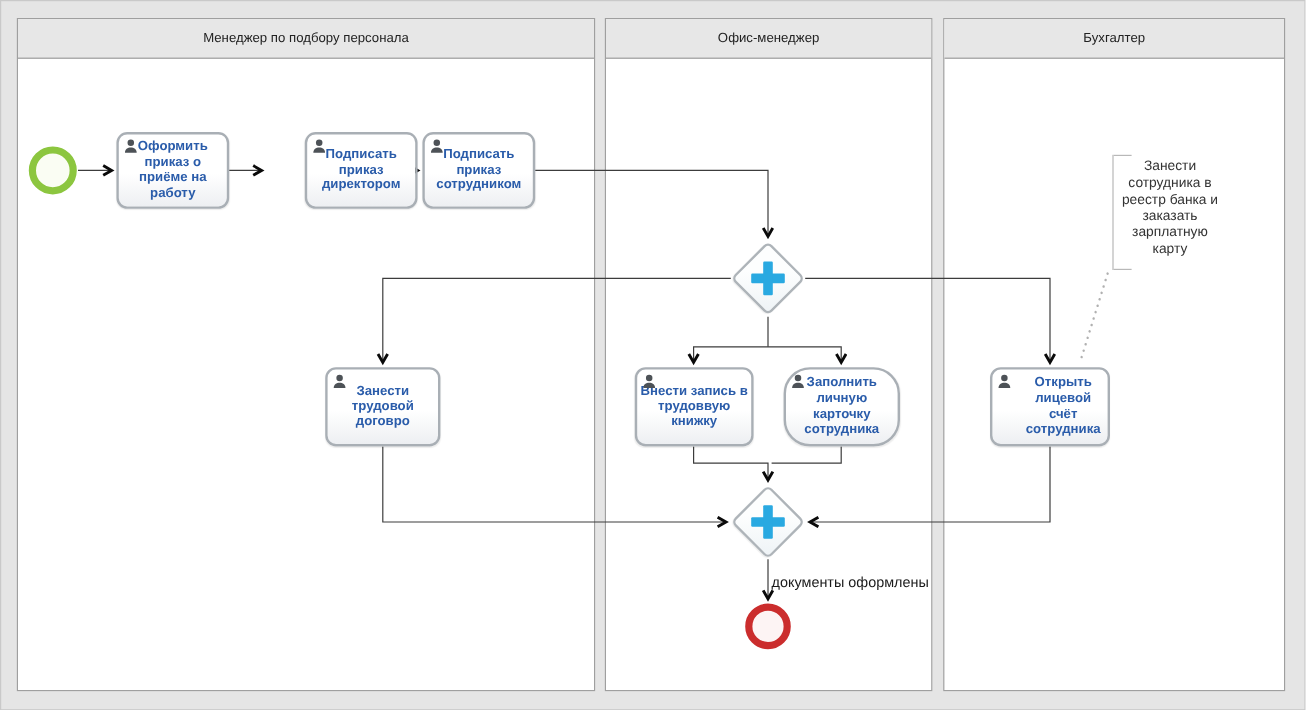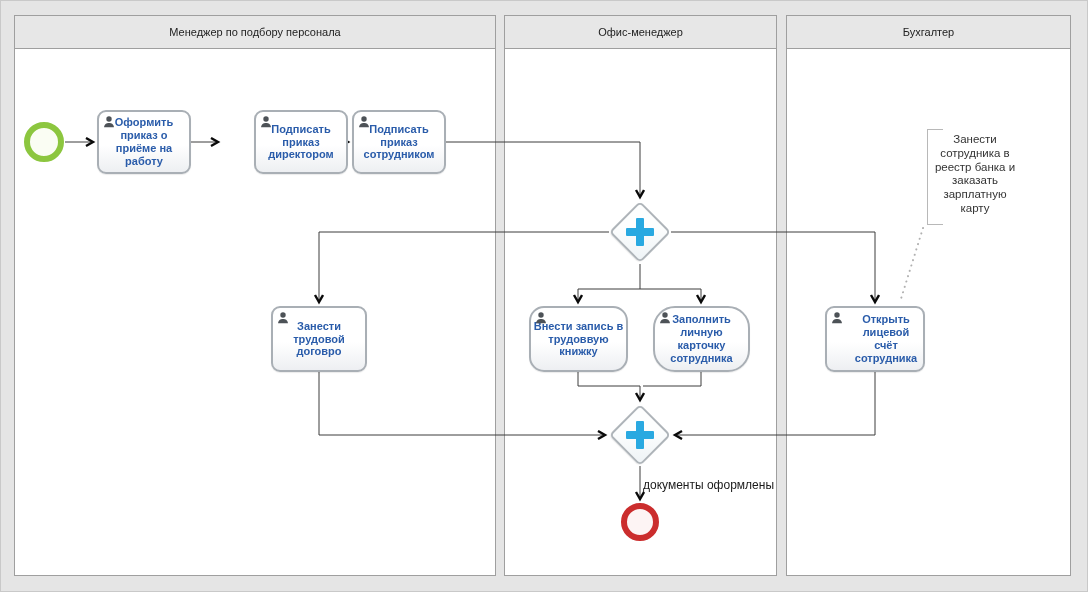--- a/index.html
+++ b/index.html
@@ -116,21 +116,21 @@
     <span>Подписать приказ сотрудником</span>
   </div>
 
   <div class="task" style="left:270px;top:305px;width:96px;height:66px;">
     <svg class="person" viewBox="0 0 16 16">
         <circle cx="8" cy="4.6" r="3.1" fill="#4d5257"></circle>
         <path d="M2.4,14 C2.4,10.6 5,9 8,9 C11,9 13.6,10.6 13.6,14 Z" fill="#4d5257"></path>
       </svg>
     <span>Занести трудовой договро</span>
   </div>
-  <div class="task" style="left:528px;top:305px;width:99px;height:66px;border-radius:15px;">
+  <div class="task" style="left:528px;top:305px;width:99px;height:66px;">
     <svg class="person" viewBox="0 0 16 16">
         <circle cx="8" cy="4.6" r="3.1" fill="#4d5257"></circle>
         <path d="M2.4,14 C2.4,10.6 5,9 8,9 C11,9 13.6,10.6 13.6,14 Z" fill="#4d5257"></path>
       </svg>
     <span>Внести запись в трудоввую книжку</span>
   </div>
   <div class="task" style="left:652px;top:305px;width:97px;height:66px;border-radius:22px;">
     <svg class="person" viewBox="0 0 16 16">
         <circle cx="8" cy="4.6" r="3.1" fill="#4d5257"></circle>
         <path d="M2.4,14 C2.4,10.6 5,9 8,9 C11,9 13.6,10.6 13.6,14 Z" fill="#4d5257"></path>

